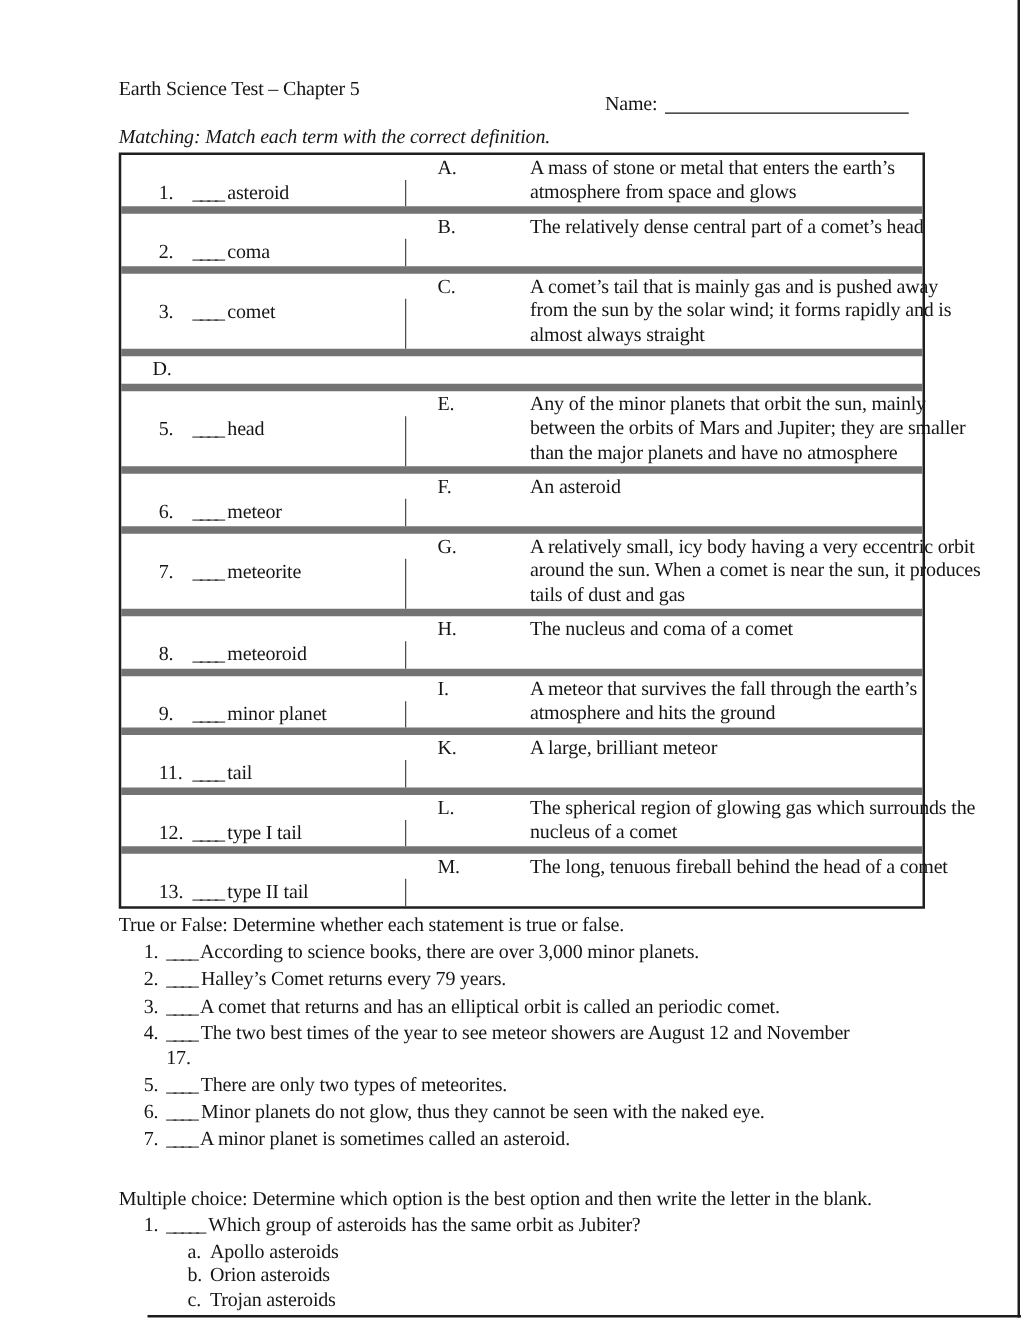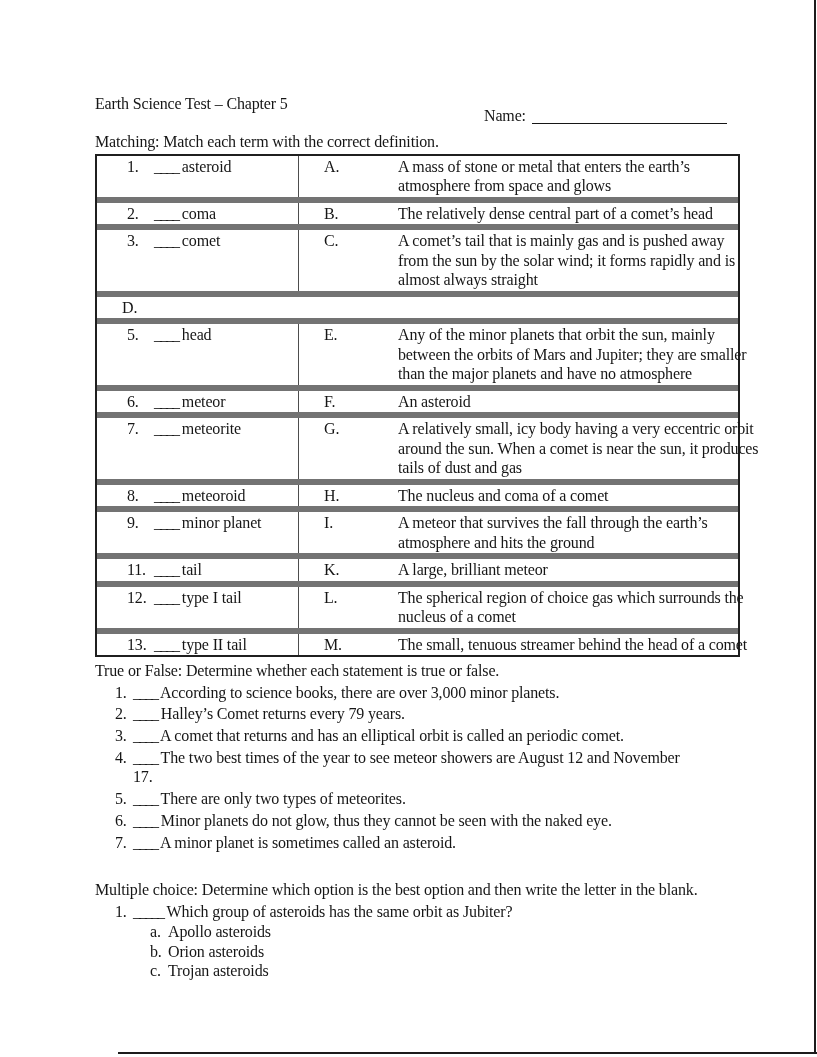--- a/index.html
+++ b/index.html
@@ -2,35 +2,35 @@
 <html><head>
 <meta charset="utf-8">
 <style>
   html,body{margin:0;padding:0;}
   body{
     width:817px;height:1057px;position:relative;overflow:hidden;
     background:#ffffff;color:#161616;
     font-family:"Liberation Serif","DejaVu Serif",serif;
     font-size:16px;line-height:19.5px;letter-spacing:-0.15px;
   }
-  .content{padding:94px 87px 0 95px;position:relative;}
+  .content{padding:62px 87px 0 95px;position:relative;}
 
   
   .header-row{position:relative;height:20px;margin-bottom:18px;}
   .title{white-space:pre;}
   .name-wrap{position:absolute;left:389px;top:12px;white-space:nowrap;}
   .name-line{display:inline-block;width:195px;height:12px;border-bottom:1.3px solid #161616;margin-left:6px;position:relative;top:3px;}
 
   
-  .m-instr{margin-bottom:2px;}
+  .m-instr{margin-bottom:2px;font-style:italic;}
   .mtable{width:641px;border:2px solid #1f1f1f;border-collapse:collapse;}
   .mrow{display:flex;border-top:6px solid #737373;}
   .mrow:first-child{border-top:none;}
   .cell{padding-top:1px;padding-bottom:1px;box-sizing:border-box;}
-  .term-cell{width:202px;flex:none;padding-left:30px;border-right:1px solid #4d4d4d;white-space:nowrap;}
+  .term-cell{width:228px;flex:none;padding-left:30px;border-right:1px solid #4d4d4d;white-space:nowrap;margin-top:20px;}
   .def-cell{flex:1;display:flex;align-items:flex-start;padding-left:25px;}
   .num{display:inline-block;width:27px;}
   .letter{display:inline-block;width:30px;flex:none;}
   .deftext{white-space:pre;margin-left:44px;}
   .blank{letter-spacing:-2px;}
 
   
   .section-label{margin-top:4px;}
   .tf-list{margin-top:2px;}
   .litem{display:flex;margin-left:20px;margin-bottom:2.3px;}
@@ -146,30 +146,30 @@
       <div class="cell def-cell">
           <span class="letter">K.</span>
           <span class="deftext">A large, brilliant meteor</span>
         </div>
     </div>
 
     <div class="mrow">
       <div class="cell term-cell"><span class="num">12.</span><span class="blank">____</span> <span>type I tail</span></div>
       <div class="cell def-cell">
           <span class="letter">L.</span>
-          <span class="deftext">The spherical region of choice gas which surrounds the
+          <span class="deftext">The spherical region of glowing gas which surrounds the
 nucleus of a comet</span>
         </div>
     </div>
 
     <div class="mrow">
       <div class="cell term-cell"><span class="num">13.</span><span class="blank">____</span> <span>type II tail</span></div>
       <div class="cell def-cell">
           <span class="letter">M.</span>
-          <span class="deftext">The small, tenuous streamer behind the head of a comet</span>
+          <span class="deftext">The long, tenuous fireball behind the head of a comet</span>
         </div>
     </div>
 
   </div>
 
   <div class="section-label">True or False: Determine whether each statement is true or false.</div>
   <div class="tf-list">
 
     <div class="litem">
       <span class="lnum">1.</span>

